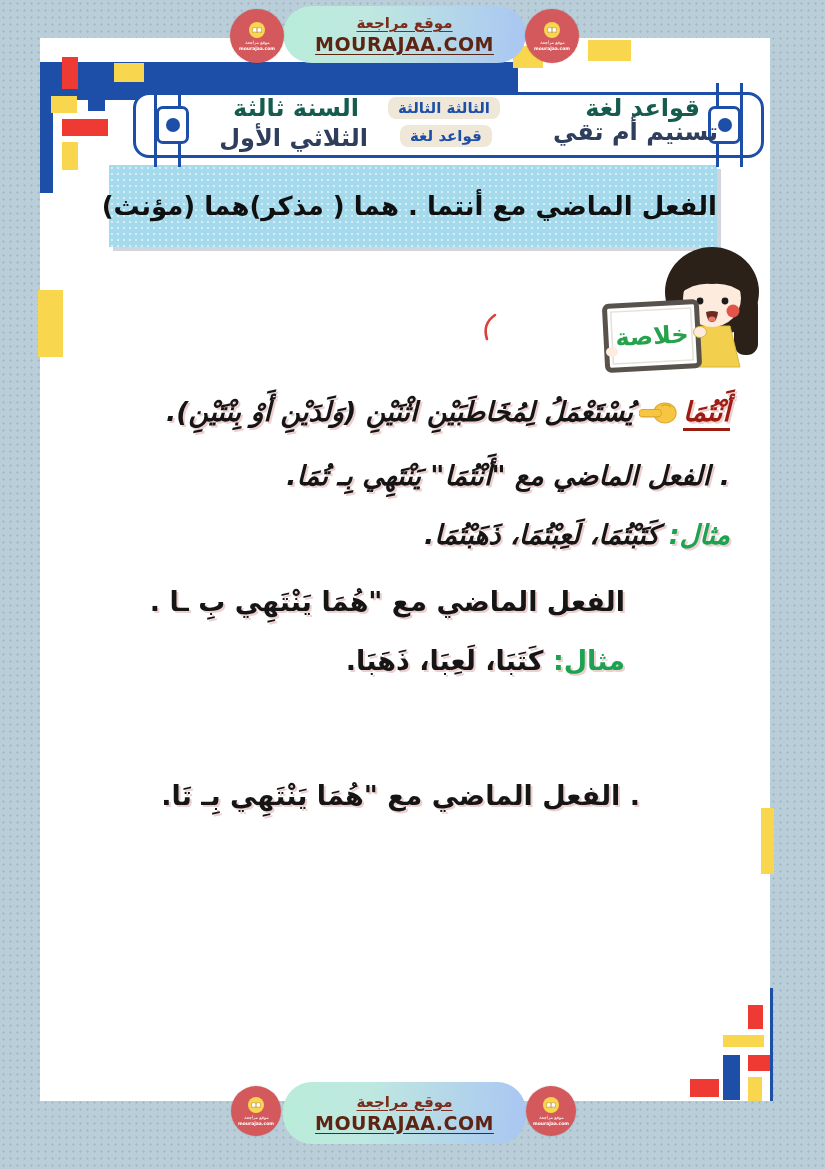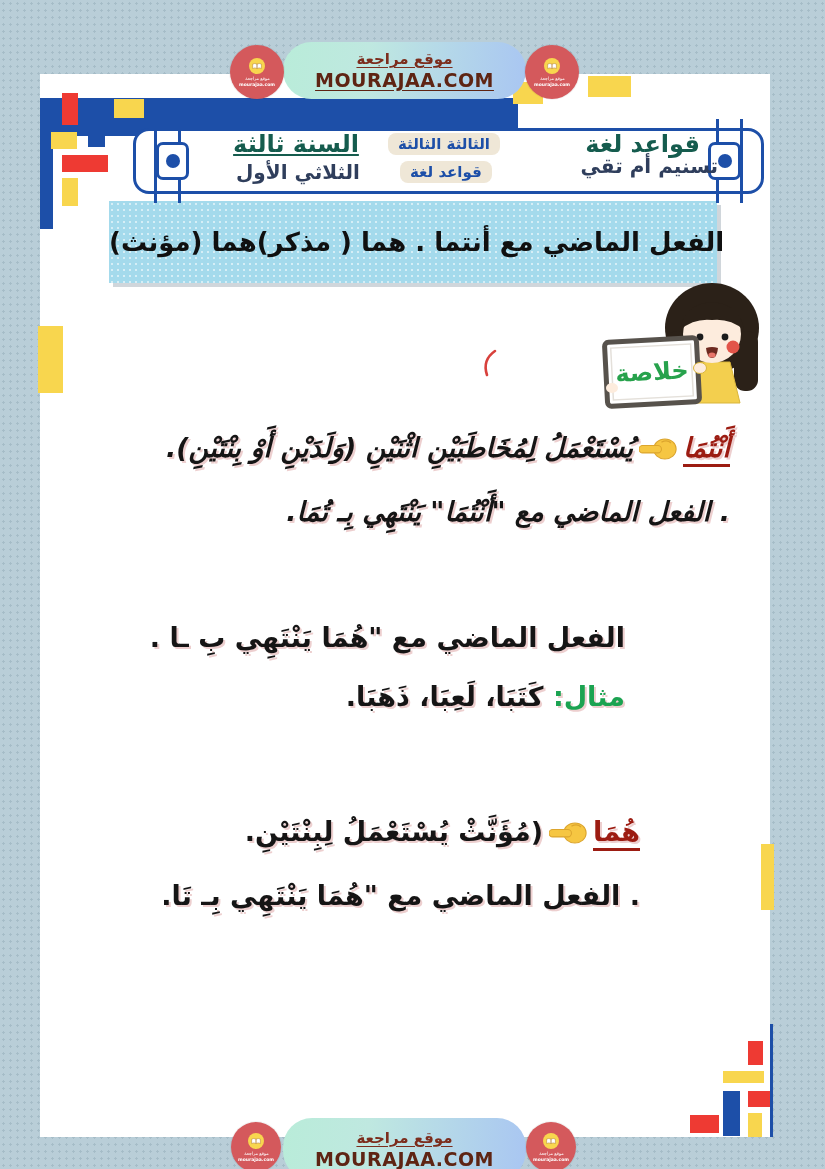--- a/index.html
+++ b/index.html
@@ -3,21 +3,21 @@
 <meta charset="utf-8">
 <style>
   html,body{margin:0;padding:0;}
   body{
     width:825px;height:1169px;position:relative;overflow:hidden;
     font-family:"DejaVu Sans",sans-serif;
     background-color:#b9ced8;
     background-image:radial-gradient(rgba(88,118,133,.20) 1.1px, transparent 1.2px);
     background-size:7px 7px;
   }
-  .abs{position:absolute;margin-top:36px;}
+  .abs{position:absolute;}
   
   .page{left:40px;top:38px;width:730px;height:1063px;background:#ffffff;z-index:1;}
   
   .decor{z-index:2;}
   .blue{background:#1d4fa8;} .red{background:#ee3a33;} .yellow{background:#f8d64e;}
   .bar-h{left:40px;top:62px;width:478px;height:38px;}
   .bar-v{left:40px;top:62px;width:13px;height:131px;}
   .d-r1{left:62px;top:57px;width:16px;height:32px;}
   .d-b1{left:88px;top:64px;width:17px;height:47px;}
   .d-y1{left:114px;top:63px;width:30px;height:19px;}
@@ -49,26 +49,26 @@
   .lc3{left:231px;top:1086px;width:50px;height:50px;} .lc4{left:526px;top:1086px;width:50px;height:50px;}
   .logo-sun{width:16px;height:16px;border-radius:50%;background:#f8d64e;display:flex;align-items:center;justify-content:center;margin-bottom:1px;}
   .logo-t1{font-size:5px;color:#fff;direction:rtl;line-height:6px;transform:scale(.9);}
   .logo-t2{font-size:5px;color:#fff;font-weight:bold;line-height:6px;transform:scale(.9);}
   
   .hbox{left:133px;top:92px;width:625px;height:60px;border:3px solid #1d4fa8;border-radius:16px;background:#fff;z-index:3;}
   .cap-line{width:3px;background:#1d4fa8;position:absolute;top:-12px;bottom:-12px;}
   .cap-sq{position:absolute;width:27px;height:32px;background:#fff;border:3px solid #1d4fa8;border-radius:7px;top:50%;transform:translateY(-50%);display:flex;align-items:center;justify-content:center;}
   .cap-dot{width:14px;height:14px;border-radius:50%;background:#1d4fa8;}
   .teal-txt{color:#155c4e;font-weight:bold;font-size:24px;direction:rtl;white-space:nowrap;z-index:4;}
-  .dark-txt{color:#2f3e5c;font-weight:bold;font-size:20px;direction:rtl;white-space:nowrap;z-index:4;}
+  .dark-txt{color:#2f3e5c;font-weight:bold;font-size:24px;direction:rtl;white-space:nowrap;z-index:4;}
   .beige{background:#efe7d7;border-radius:8px;padding:2px 10px;color:#1d4fa8;font-weight:bold;font-size:15px;direction:rtl;white-space:nowrap;z-index:4;}
   
   .band{left:109px;top:165px;width:608px;height:82px;background:#a4daec;z-index:2;
     background-image:radial-gradient(rgba(255,255,255,.55) 1px, transparent 1.1px);background-size:6px 6px;
-    display:flex;align-items:center;justify-content:flex-start;box-shadow:4px 4px 0 rgba(150,165,175,.45);}
+    display:flex;align-items:center;justify-content:flex-end;box-shadow:4px 4px 0 rgba(150,165,175,.45);}
   .band-txt{font-size:26px;font-weight:bold;color:#101010;direction:rtl;white-space:nowrap;}
   
   .sec{direction:rtl;text-align:right;font-weight:bold;color:#151515;font-size:27px;line-height:59px;
     text-shadow:2px 2px 0 #edcfcf;white-space:nowrap;z-index:3;}
   .sec1{right:95px;top:382px;font-style:italic;}
   .sec2{right:200px;top:572px;}
   .sec3{right:185px;top:766px;}
   .kw{color:#9c1c12;border-bottom:3px solid #9c1c12;padding-bottom:1px;}
   .ex{color:#1ba351;}
   .finger{vertical-align:-5px;margin:0 6px 0 6px;}
@@ -134,21 +134,21 @@
   <span class="cap-line" style="right:18px;"></span>
   <span class="cap-line" style="right:42px;"></span>
   <span class="cap-sq" style="right:20px;">
       <span class="cap-dot"></span>
     </span>
 </div>
 <div class="abs teal-txt" style="left:575px;top:94px;width:135px;text-align:center;">قواعد لغة</div>
 <div class="abs dark-txt" style="left:563px;top:118px;width:155px;text-align:right;">تسنيم أم تقي</div>
 <div class="abs beige" style="left:388px;top:97px;">الثالثة الثالثة</div>
 <div class="abs beige" style="left:400px;top:125px;">قواعد لغة</div>
-<div class="abs teal-txt" style="left:222px;top:94px;width:148px;text-align:center;text-decoration:underline;">السنة ثالثة</div>
+<div class="abs teal-txt" style="left:222px;top:94px;width:148px;text-align:center;">السنة ثالثة</div>
 <div class="abs dark-txt" style="left:228px;top:124px;width:140px;text-align:center;">الثلاثي الأول</div>
 
 <div class="abs band">
   <span class="band-txt">الفعل الماضي مع أنتما . هما ( مذكر)هما (مؤنث)</span>
 </div>
 
 <div class="abs girl-wrap">
   <svg width="175" height="140" viewBox="0 0 175 140">
 
     <ellipse cx="112" cy="52" rx="47" ry="45" fill="#2b2118"></ellipse>
@@ -189,38 +189,35 @@
 
 <div class="abs sec sec1">
   <div>
     <span class="kw">أَنْتُمَا</span><span class="finger"><svg width="38" height="26" viewBox="0 0 44 28">
           <ellipse cx="30" cy="14" rx="13" ry="11.5" fill="#f6c642" stroke="#dca52e" stroke-width="1.2"></ellipse>
           <rect x="0" y="10" width="26" height="8.5" rx="4.2" fill="#f6c642" stroke="#dca52e" stroke-width="1.2"></rect>
           <path d="M26,6 Q33,3 37,7" stroke="#dca52e" stroke-width="1.4" fill="none"></path>
         </svg></span><span>يُسْتَعْمَلُ لِمُخَاطَبَيْنِ اثْنَيْنِ (وَلَدَيْنِ أَوْ بِنْتَيْنِ).</span>
   </div>
   <div>. الفعل الماضي مع "أَنْتُمَا" يَنْتَهِي بِـ تُمَا.</div>
+  <div>
+    <span class="ex">مثال:</span>
+    <span>كَتَبْتُمَا، لَعِبْتُمَا، ذَهَبْتُمَا.</span>
+  </div>
 </div>
 
 <div class="abs sec sec2">
   <div>الفعل الماضي مع "هُمَا يَنْتَهِي بِ ـا .</div>
   <div>
     <span class="ex">مثال:</span>
     <span>كَتَبَا، لَعِبَا، ذَهَبَا.</span>
   </div>
 </div>
 
 <div class="abs sec sec3">
-  <div>
-    <span class="kw">هُمَا</span><span class="finger"><svg width="38" height="26" viewBox="0 0 44 28">
-          <ellipse cx="30" cy="14" rx="13" ry="11.5" fill="#f6c642" stroke="#dca52e" stroke-width="1.2"></ellipse>
-          <rect x="0" y="10" width="26" height="8.5" rx="4.2" fill="#f6c642" stroke="#dca52e" stroke-width="1.2"></rect>
-          <path d="M26,6 Q33,3 37,7" stroke="#dca52e" stroke-width="1.4" fill="none"></path>
-        </svg></span><span>(مُؤَنَّثْ يُسْتَعْمَلُ لِبِنْتَيْنِ.</span>
-  </div>
   <div>. الفعل الماضي مع "هُمَا يَنْتَهِي بِـ تَا.</div>
 </div>
 
 <div class="abs pill pill-bottom">
   <span class="site-ar">موقع مراجعة</span>
   <span class="site-en">MOURAJAA.COM</span>
 </div>
 
 <div class="abs logo-circle lc3">
   <span class="logo-sun">

